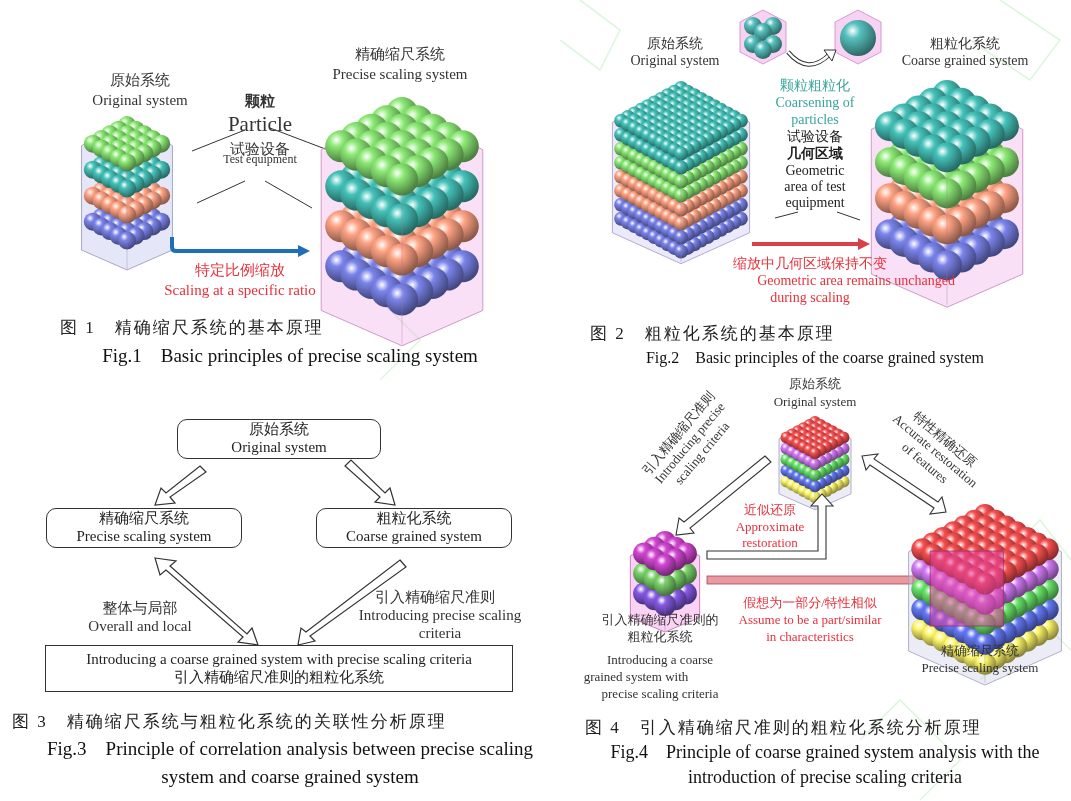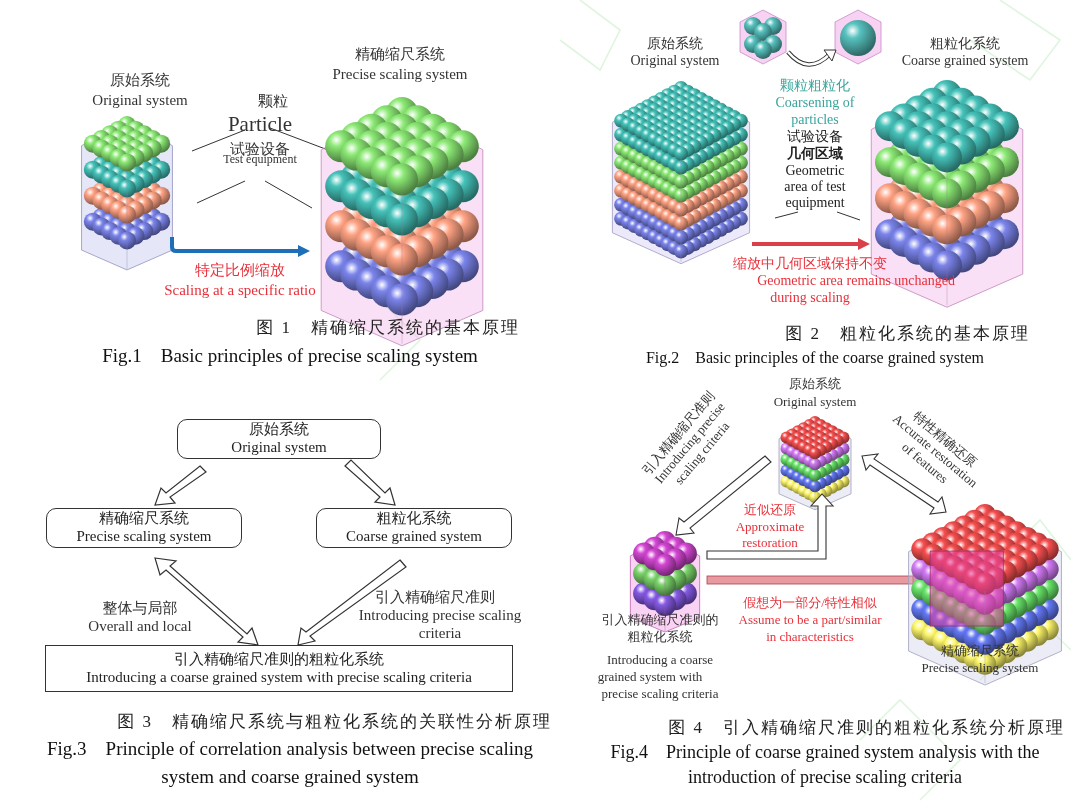--- a/index.html
+++ b/index.html
@@ -5,21 +5,21 @@
   html, body { margin: 0; padding: 0; }
   body {
     width: 1071px; height: 801px; position: relative; overflow: hidden;
     background: #ffffff;
     font-family: "Liberation Serif", "DejaVu Serif", serif;
     color: #222;
   }
   .lbl { position: absolute; text-align: center; line-height: 1.18; font-size: 14px; color: #333; white-space: nowrap; }
   .lbl.red { color: #e8303a; }
   .lbl.teal { color: #3aa49b; }
-  .cap-cn { position: absolute; text-align: right; font-size: 17px; letter-spacing: 2px; color: #222; white-space: nowrap; }
+  .cap-cn { position: absolute; text-align: left; font-size: 17px; letter-spacing: 2px; color: #222; white-space: nowrap; }
   .cap-en { position: absolute; text-align: center; font-size: 19px; color: #111; line-height: 1.38; }
   .fbox { position: absolute; border: 1.4px solid #333; background: #fff; text-align: center; font-size: 15px; line-height: 1.2; color: #222; box-sizing: border-box; }
   .fbox.round { border-radius: 10px; }
   svg { position: absolute; overflow: visible; }
   .wm { position: absolute; left: 0; top: 0; }
 </style>
 </head>
 <body>
 
 <svg class="wm" width="1071" height="801" viewBox="0 0 1071 801">
@@ -157,21 +157,21 @@
       <circle cx="80.65" cy="36.4" r="9" fill="url(#g0)"></circle>
       <circle cx="37.900000000000006" cy="41.08" r="9" fill="url(#g0)"></circle>
       <circle cx="55" cy="41.08" r="9" fill="url(#g0)"></circle>
       <circle cx="72.1" cy="41.08" r="9" fill="url(#g0)"></circle>
       <circle cx="46.45" cy="45.76" r="9" fill="url(#g0)"></circle>
       <circle cx="63.55" cy="45.76" r="9" fill="url(#g0)"></circle>
       <circle cx="55" cy="50.44" r="9" fill="url(#g0)"></circle>
       <line x1="55" y1="57.459999999999994" x2="55" y2="156.78" stroke="#8181a7" stroke-width="0.6" stroke-opacity="0.6"></line>
     </svg>
 
-  <div class="lbl" style="left:233px;top:93px;width:80px;font-size:15px;">颗粒</div>
+  <div class="lbl" style="left:220px;top:93px;width:80px;font-size:15px;font-weight:bold;">颗粒</div>
   <div class="lbl" style="left:215px;top:112px;width:90px;font-size:21px;">Particle</div>
   <div class="lbl" style="left:215px;top:141px;width:90px;font-size:15px;">试验设备</div>
   <div class="lbl" style="left:195px;top:152px;width:130px;font-size:12px;">Test equipment</div>
 
   <svg style="left:0;top:0;" width="500" height="320">
     <line x1="192" y1="151" x2="245" y2="130" stroke="#333" stroke-width="1"></line>
     <line x1="270" y1="128" x2="328" y2="150" stroke="#333" stroke-width="1"></line>
     <line x1="197" y1="203" x2="245" y2="181" stroke="#333" stroke-width="1"></line>
     <line x1="265" y1="181" x2="312" y2="208" stroke="#333" stroke-width="1"></line>
     <path d="M172,237 L172,247 Q172,251 176,251 L298,251" fill="none" stroke="#1f6fb8" stroke-width="4"></path>
@@ -1360,22 +1360,22 @@
   </div>
   <div class="fbox round" style="left:46px;top:508px;width:196px;height:40px;">
     <div>精确缩尺系统</div>
     <div>Precise scaling system</div>
   </div>
   <div class="fbox round" style="left:316px;top:508px;width:196px;height:40px;">
     <div>粗粒化系统</div>
     <div>Coarse grained system</div>
   </div>
   <div class="fbox" style="left:45px;top:645px;width:468px;height:47px;padding-top:4px;">
+    <div>Introducing a coarse grained system with precise scaling criteria</div>
     <div>引入精确缩尺准则的粗粒化系统</div>
-    <div>Introducing a coarse grained system with precise scaling criteria</div>
   </div>
 
   <svg style="left:0;top:0;" width="560" height="700">
     <g fill="#fff" stroke="#333" stroke-width="1.2">
 
       <polygon points="200,466 206,472 170,497 175,503 155,505 161,488 166,493"></polygon>
 
       <polygon points="345,466 351,460 385,493 390,488 395,505 375,502 380,497"></polygon>
 
       <polygon points="155,558 176,561 170,566 247,634 252,628 258,645 238,642 243,637 166,570 160,575"></polygon>
@@ -1686,21 +1686,21 @@
       <line x1="45" y1="47.604000000000006" x2="45" y2="104.172" stroke="#a85a9d" stroke-width="0.6" stroke-opacity="0.6"></line>
     </svg>
 
   <div class="lbl red" style="left:730px;top:595px;width:160px;font-size:13px;">假想为一部分/特性相似</div>
   <div class="lbl red" style="left:730px;top:612px;width:160px;font-size:13px;">Assume to be a part/similar</div>
   <div class="lbl red" style="left:730px;top:629px;width:160px;font-size:13px;">in characteristics</div>
 
   <div class="lbl" style="left:590px;top:612px;width:140px;font-size:13px;">引入精确缩尺准则的</div>
   <div class="lbl" style="left:590px;top:629px;width:140px;font-size:13px;">粗粒化系统</div>
   <div class="lbl" style="left:590px;top:652px;width:140px;font-size:13px;">Introducing a coarse</div>
-  <div class="lbl" style="left:580px;top:669px;width:140px;font-size:13px;">grained system with</div>
+  <div class="lbl" style="left:566px;top:669px;width:140px;font-size:13px;">grained system with</div>
   <div class="lbl" style="left:590px;top:686px;width:140px;font-size:13px;">precise scaling criteria</div>
 
   <svg id="cube4c" style="left:905px;top:500px;" width="160" height="140">
       <defs>
         <radialGradient id="g28" cx="35%" cy="30%" r="70%">
           <stop offset="0%" stop-color="#ffffff"></stop>
           <stop offset="30%" stop-color="#f64f4f"></stop>
           <stop offset="100%" stop-color="#862b2b"></stop>
         </radialGradient>
         <radialGradient id="g29" cx="35%" cy="30%" r="70%">

